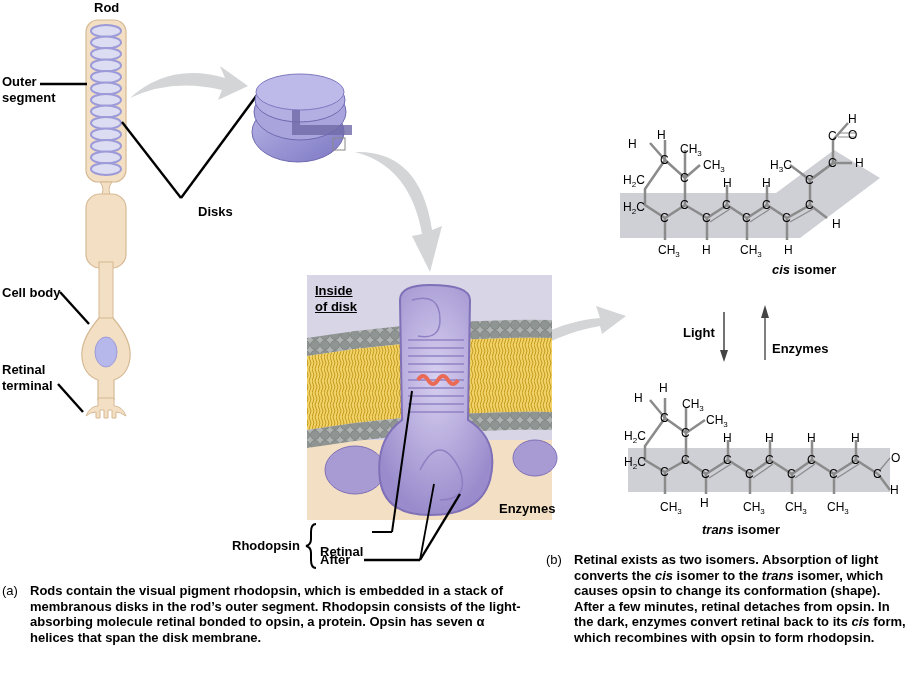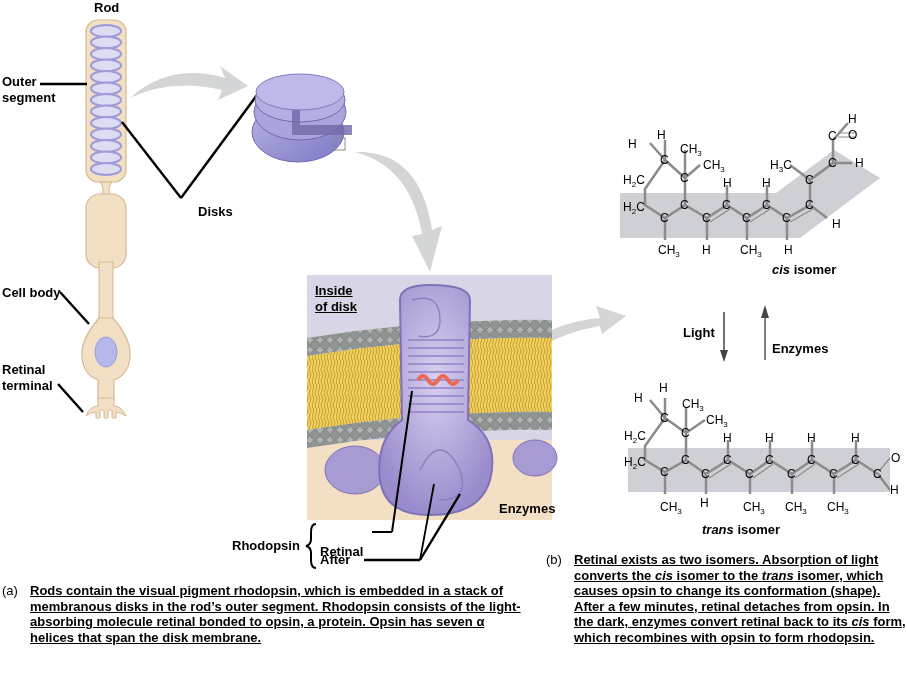--- a/index.html
+++ b/index.html
@@ -2,21 +2,21 @@
 <html><head>
 <meta charset="utf-8">
 <style>
   html, body { margin:0; padding:0; background:#ffffff; }
   body { width:907px; height:678px; position:relative; overflow:hidden; font-family:"Liberation Sans", sans-serif; color:#000; }
   .lbl { position:absolute; font-weight:bold; font-size:13px; line-height:16px; white-space:nowrap; }
   svg { position:absolute; left:0; top:0; }
   .atom { font-family:"Liberation Sans", sans-serif; font-size:12px; fill:#000; }
   .caption { position:absolute; font-weight:bold; font-size:13px; line-height:15.5px; }
   .caption .tag { position:absolute; left:0; top:0; font-weight:normal; }
-  .caption .body { margin-left:28px;text-decoration:underline; }
+  .caption .body { margin-left:28px; }
   .caption i { font-style:italic; }
   .iso-label { position:absolute; font-weight:bold; font-size:13px; }
   .iso-label i { font-style:italic; }
 </style>
 </head>
 <body>
 
 <svg width="907" height="678" viewBox="0 0 907 678">
   <defs>
     <linearGradient id="diskGrad" x1="0" y1="0" x2="1" y2="1">

